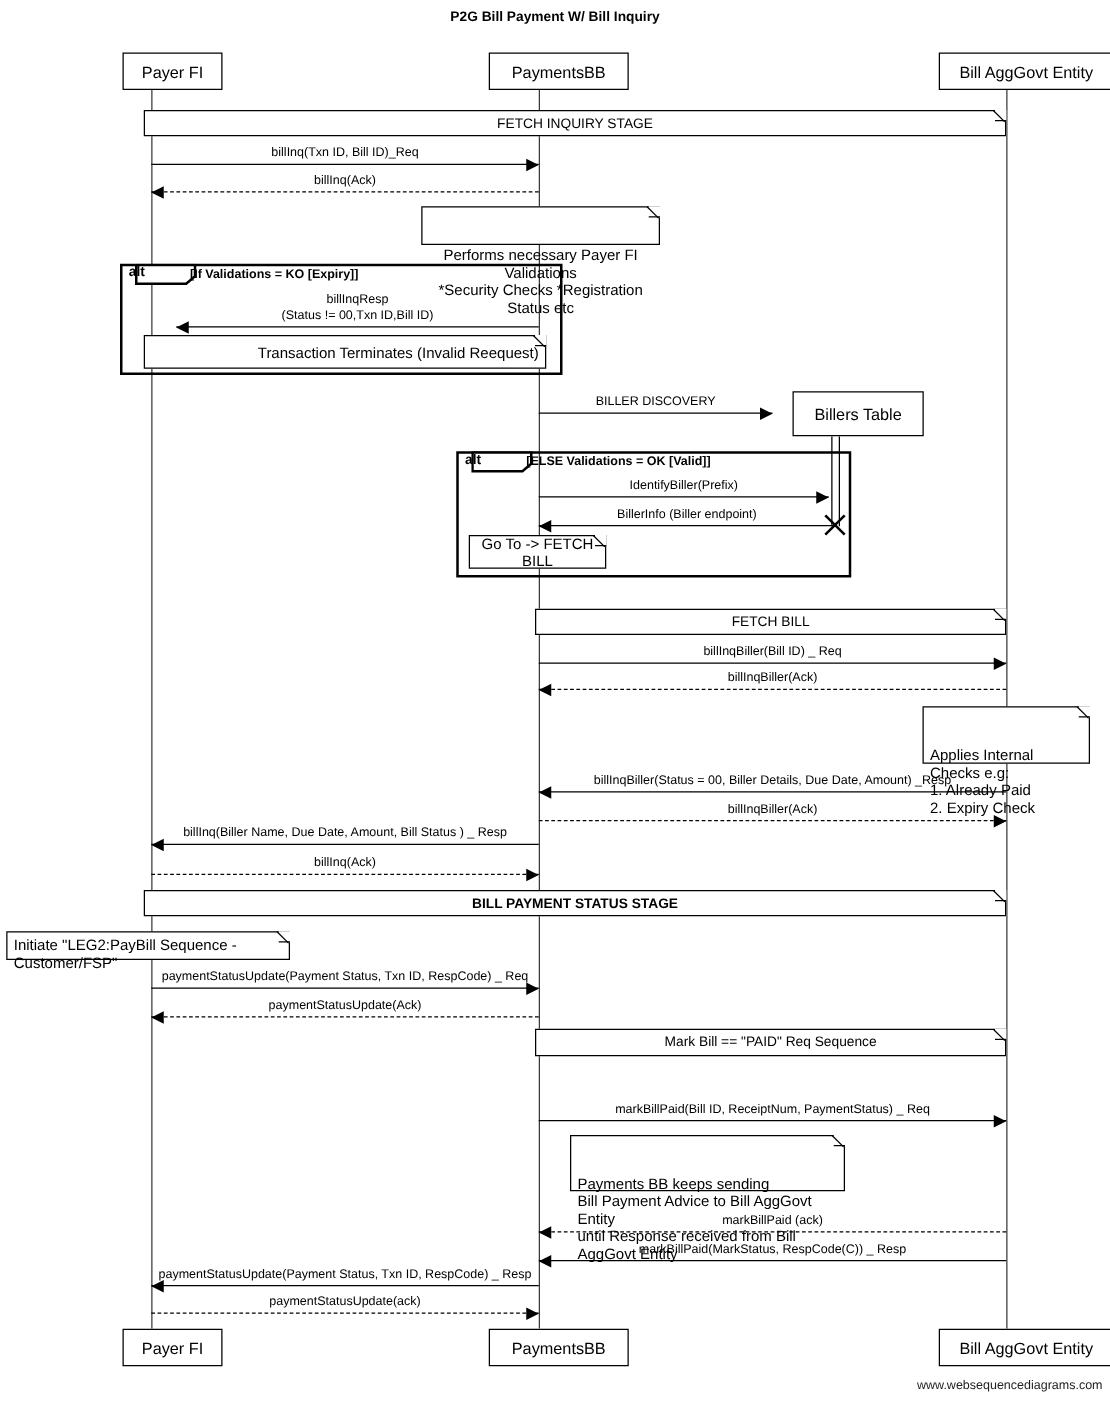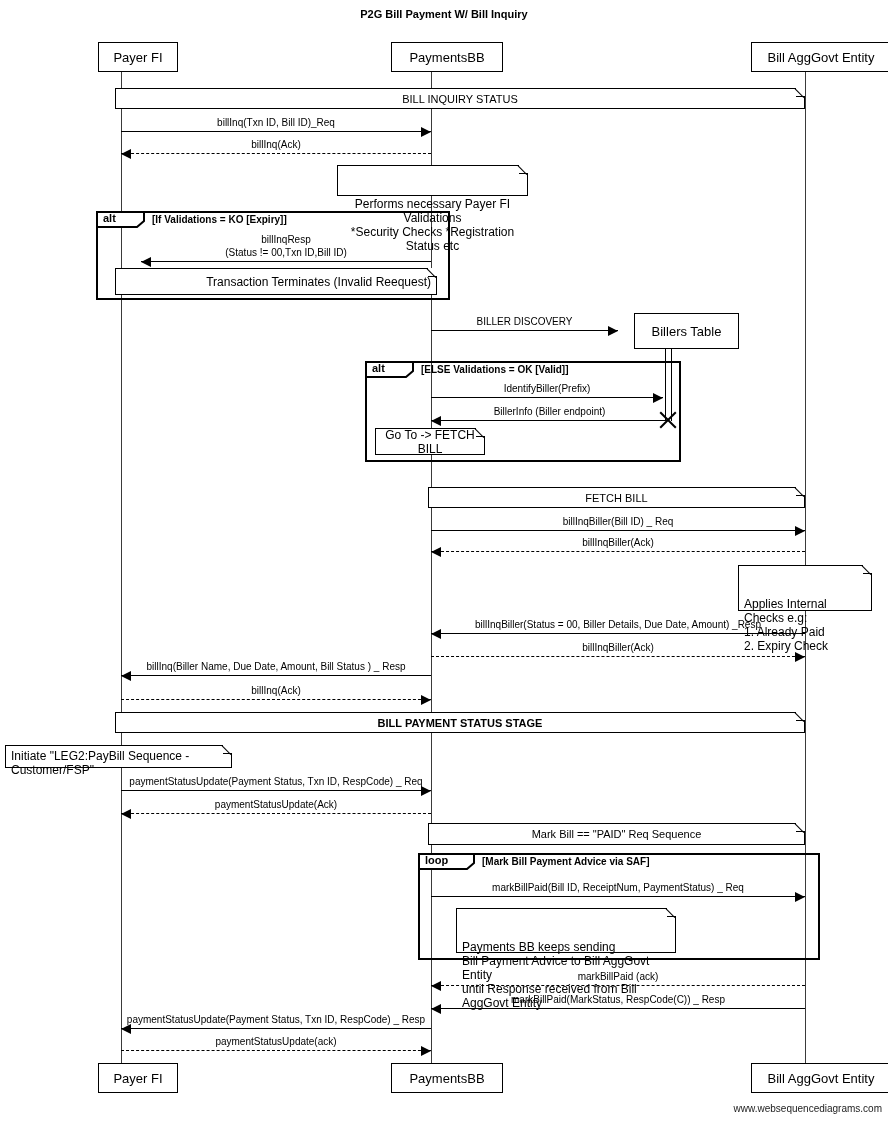--- a/index.html
+++ b/index.html
@@ -20,21 +20,21 @@
   .note { padding:3px 5px; }
   .center { text-align:center; display:flex; align-items:center; justify-content:flex-end; }
   .pre { white-space:pre-line; }
 
   .fold { position:absolute; top:-1px; right:-1px; width:9px; height:9px;
           background:#fff; border-bottom:1px solid #000; }
   .fold::after { content:""; position:absolute; left:-1px; top:0; width:13px; height:0;
                  border-top:1px solid #000; transform-origin:0 0; transform:rotate(45deg); }
 
   .frame { position:absolute; border:2px solid #000; background:transparent; }
-  .frame-label { position:absolute; left:-2px; top:-2px; }
+  .frame-label { position:absolute; left:-2px; top:-2px;padding-left:12px; }
   .frame-label span { position:absolute; left:7px; top:1px; font-size:11px; font-weight:bold; }
   .frame-guard { position:absolute; top:1px; font-size:10px; font-weight:bold; white-space:nowrap; }
 
   .msg { position:absolute; }
   .msg-label { font-size:10px; line-height:13px; text-align:center; margin-bottom:2px;
                white-space:pre-line; }
   .msg-line { height:0; border-top:1px solid #000; position:relative; }
   .msg-line.dashed { border-top-style:dashed; }
   .ah { position:absolute; width:0; height:0; top:-5px;
         border-top:5px solid transparent; border-bottom:5px solid transparent; }
@@ -69,21 +69,21 @@
     </div>
   <div class="pbox" style="left:375px; top:42px; width:112px;">
       <span>PaymentsBB</span>
     </div>
   <div class="pbox" style="left:735px; top:42px; width:140px;">
       <span>Bill AggGovt Entity</span>
     </div>
 
   <div class="band" style="left:115px; top:88px; width:690px; height:21px;">
     <i class="fold"></i>
-    <span>BILL INQUIRY STATUS</span>
+    <span>FETCH INQUIRY STAGE</span>
   </div>
 
   <div class="msg" style="left:121px; top:116px; width:310px;">
     <div class="msg-label">billInq(Txn ID, Bill ID)_Req</div>
     <div class="msg-line">
         <i class="ah ah-r"></i>
       </div>
   </div>
 
   <div class="msg" style="left:121px; top:138px; width:310px;">
@@ -240,29 +240,20 @@
     <div class="msg-line dashed">
         <i class="ah ah-l"></i>
       </div>
   </div>
 
   <div class="band" style="left:428px; top:823px; width:377px; height:22px;">
     <i class="fold"></i>
     <span>Mark Bill == "PAID" Req Sequence</span>
   </div>
 
-  <div class="frame" style="left:418px; top:853px; width:402px; height:107px;">
-    <div class="frame-label">
-      <svg width="58" height="18">
-          <path d="M1 1 H56 V10 L49 16 H1 Z" fill="#fff" stroke="#000" stroke-width="2"></path>
-        </svg>
-      <span>loop</span>
-    </div>
-    <div class="frame-guard" style="left:62px;">[Mark Bill Payment Advice via SAF]</div>
-  </div>
 
   <div class="msg" style="left:431px; top:881px; width:374px;">
     <div class="msg-label">markBillPaid(Bill ID, ReceiptNum, PaymentStatus) _ Req</div>
     <div class="msg-line">
         <i class="ah ah-r"></i>
       </div>
   </div>
 
   <div class="note pre" style="left:436px; top:908px; width:220px; height:45px;margin-left:20px;">
     <i class="fold"></i>

